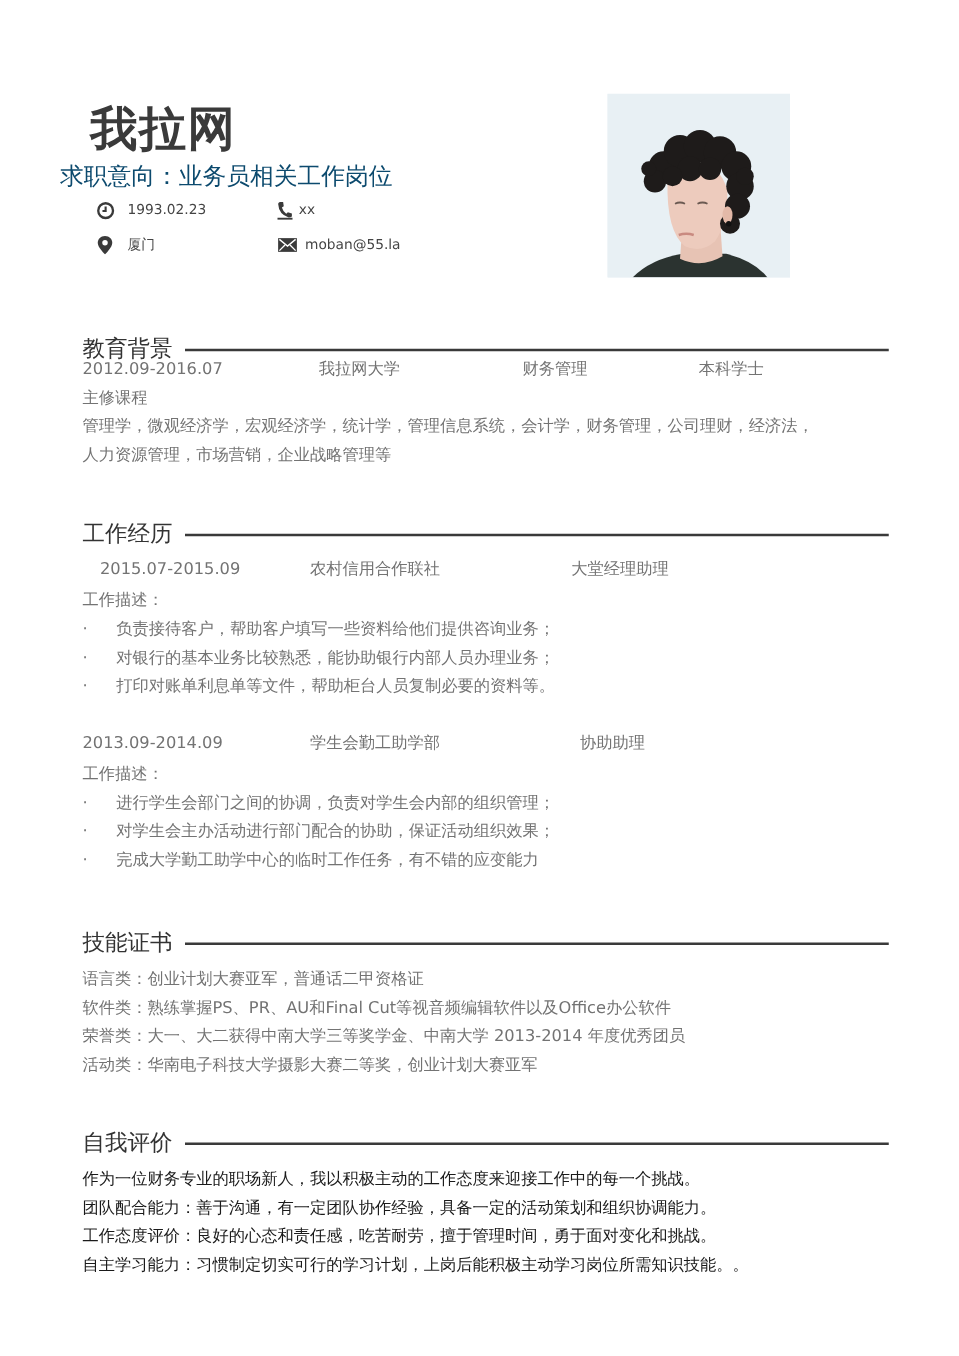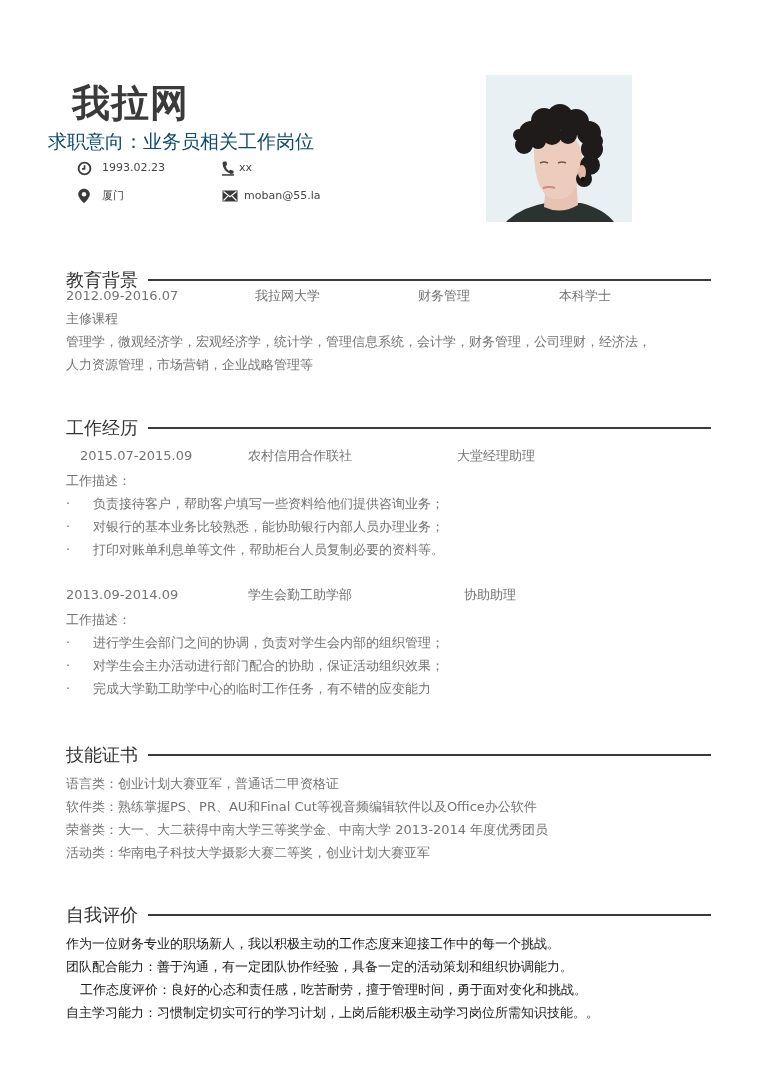--- a/index.html
+++ b/index.html
@@ -190,14 +190,14 @@
 <div class="abs txt" style="left:66px; top:797px;">软件类：熟练掌握PS、PR、AU和Final Cut等视音频编辑软件以及Office办公软件</div>
 <div class="abs txt" style="left:66px; top:820px;">荣誉类：大一、大二获得中南大学三等奖学金、中南大学 2013-2014 年度优秀团员</div>
 <div class="abs txt" style="left:66px; top:843px;">活动类：华南电子科技大学摄影大赛二等奖，创业计划大赛亚军</div>
 
 <div class="sec-head" style="top:902px;">
   <span class="sec-title">自我评价</span>
   <span class="sec-line"></span>
 </div>
 <div class="abs txt dark" style="left:66px; top:934px;">作为一位财务专业的职场新人，我以积极主动的工作态度来迎接工作中的每一个挑战。</div>
 <div class="abs txt dark" style="left:66px; top:957px;">团队配合能力：善于沟通，有一定团队协作经验，具备一定的活动策划和组织协调能力。</div>
-<div class="abs txt dark" style="left:80px; top:980px;text-align:right;">工作态度评价：良好的心态和责任感，吃苦耐劳，擅于管理时间，勇于面对变化和挑战。</div>
+<div class="abs txt dark" style="left:66px; top:980px;text-align:right;">工作态度评价：良好的心态和责任感，吃苦耐劳，擅于管理时间，勇于面对变化和挑战。</div>
 <div class="abs txt dark" style="left:66px; top:1003px;">自主学习能力：习惯制定切实可行的学习计划，上岗后能积极主动学习岗位所需知识技能。。</div>
 
 </body></html>

